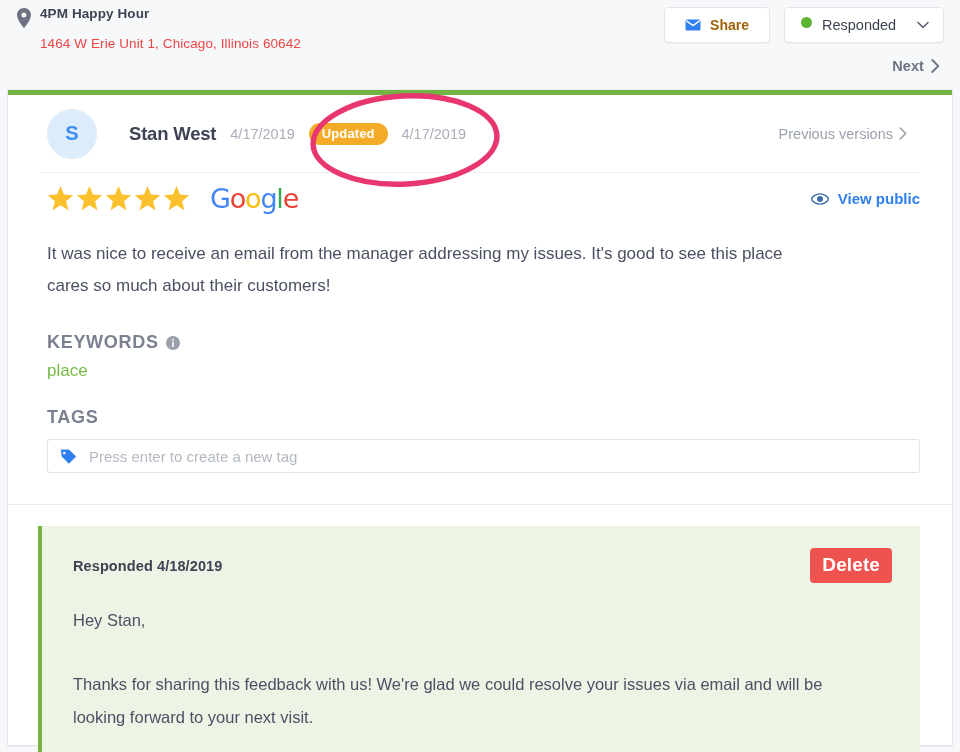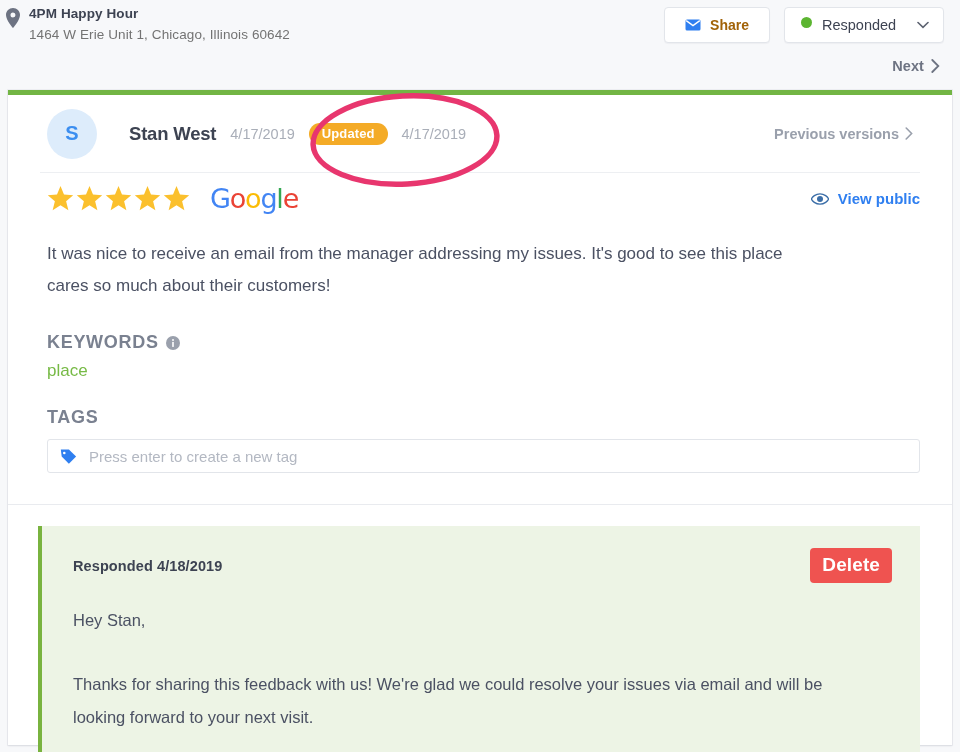--- a/index.html
+++ b/index.html
@@ -16,41 +16,41 @@
 
   
   .topbar {
     position: absolute;
     top: 0; left: 0; right: 0;
     height: 90px;
     background: #f7f8fa;
   }
   .loc-block {
     position: absolute;
-    left: 5px; top: 5px;
+    left: 16px; top: 5px;
     display: flex;
     align-items: flex-start;
   }
   .pin-icon {
     width: 16px; height: 20px;
     margin-right: 8px;
     margin-top: 3px;
     flex: none;
   }
   .loc-text { line-height: 1.35; }
   .loc-name {
     font-size: 13.5px;
     font-weight: bold;
     color: #3d4352;
     letter-spacing: 0.1px;
   }
   .loc-addr {
     font-size: 13.5px;
-    color: #737373;
-    margin-top: 3px;
+    color: #ef4444;
+    margin-top: 12px;
     letter-spacing: 0.1px;
   }
 
   .top-actions {
     position: absolute;
     right: 16px; top: 7px;
     display: flex;
     gap: 14px;
   }
   .btn {
@@ -158,26 +158,25 @@
     color: #ffffff;
     font-size: 13px;
     font-weight: bold;
     border-radius: 12px;
     padding: 4px 13px 5px;
     line-height: 1;
     letter-spacing: 0.1px;
   }
   .prev-versions {
     position: absolute;
-    right: 7px;
+    right: 13px;
     display: flex;
     align-items: center;
     gap: 6px;
     cursor: pointer;
-    font-weight: bold;
   }
   .prev-versions-label {
     font-size: 14.5px;
     color: #9aa0ac;
   }
 
   
   .rating-row {
     margin: 10px 32px 0;
     display: flex;

